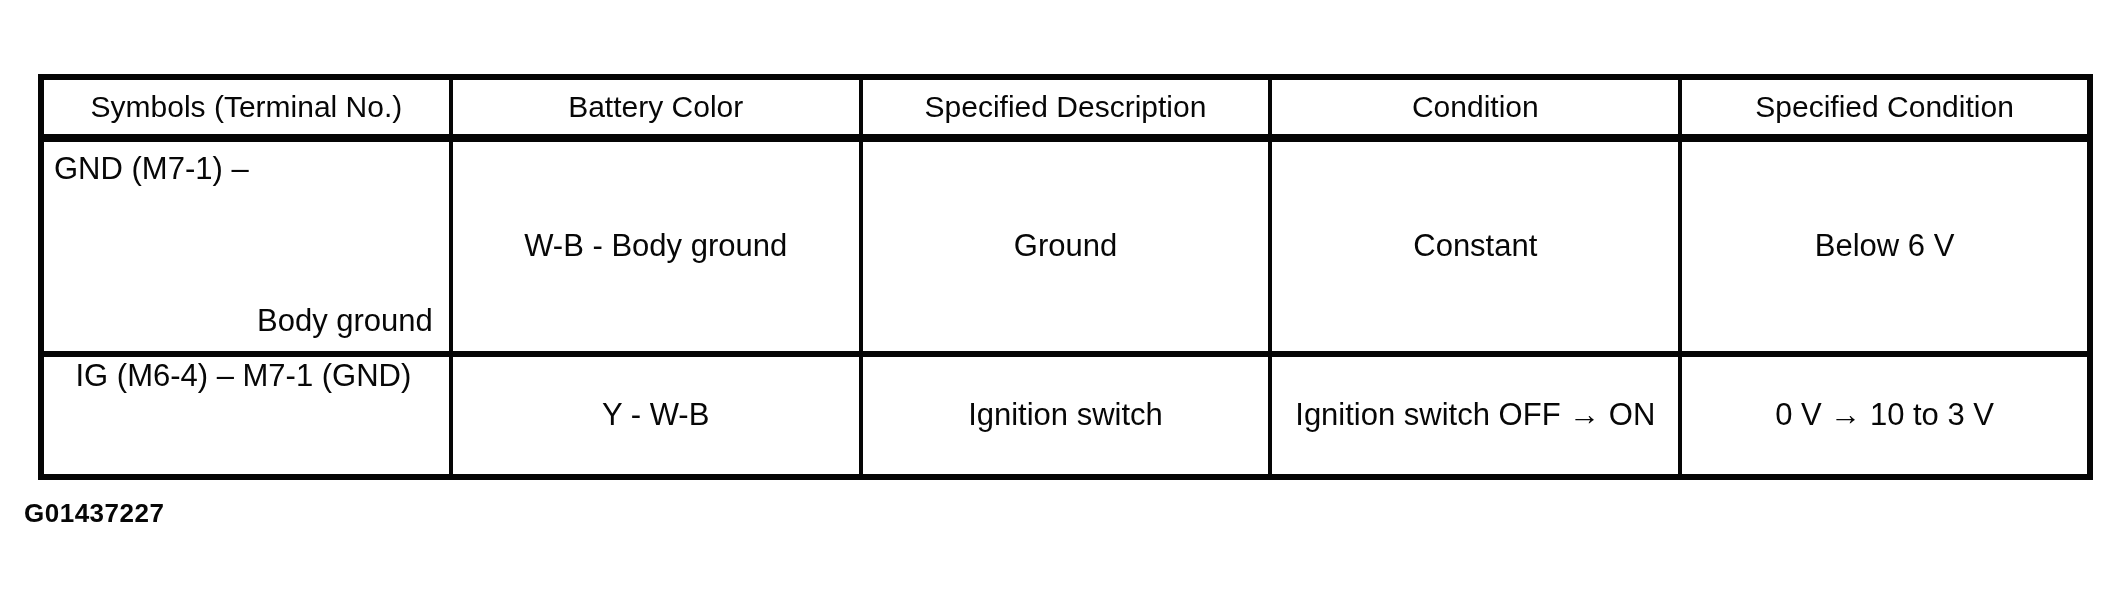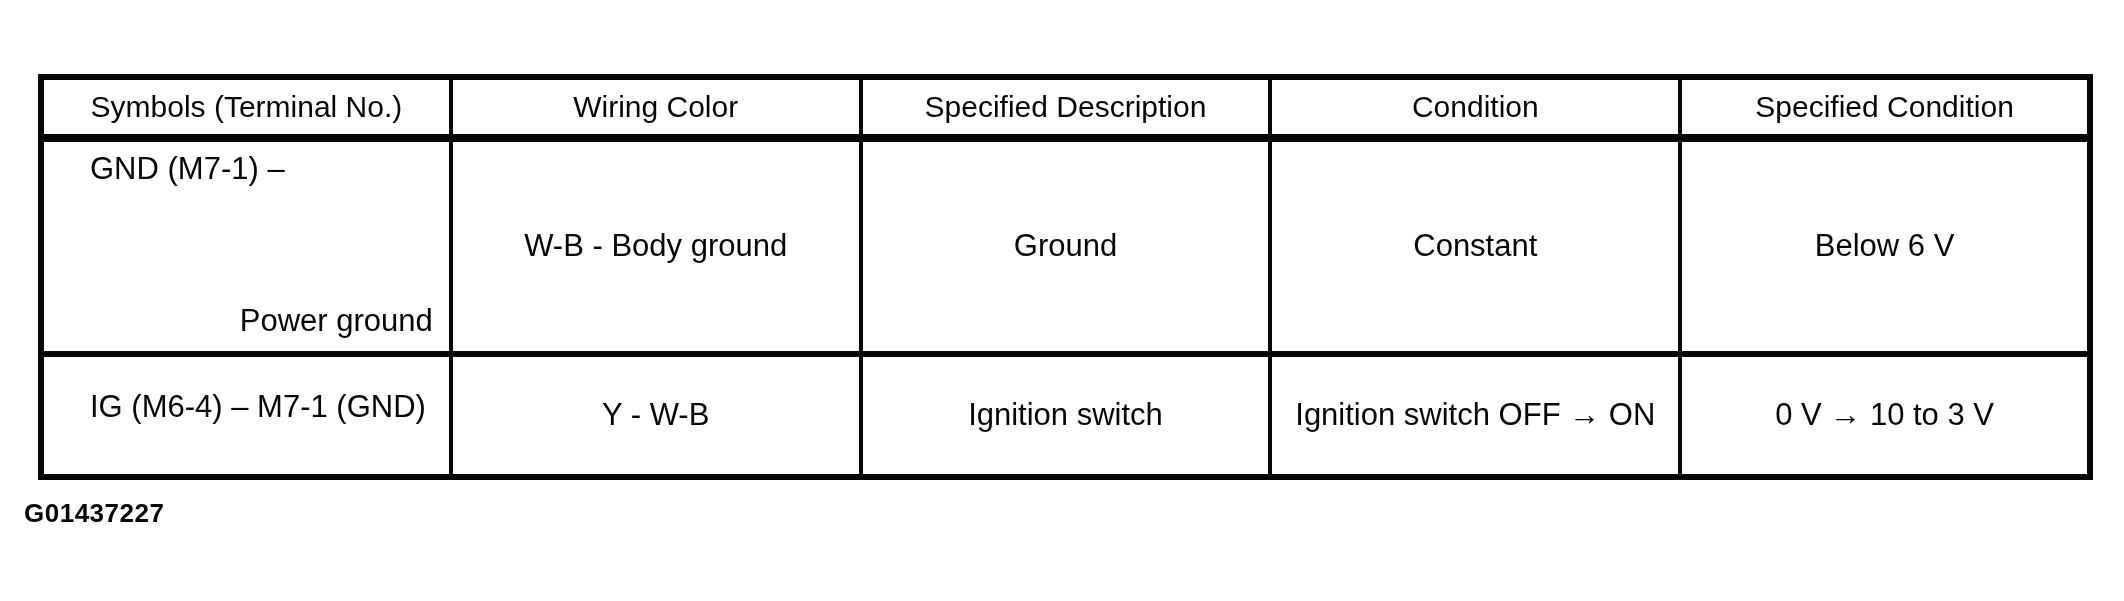--- a/index.html
+++ b/index.html
@@ -49,26 +49,24 @@
     font-weight: 400;
     border-bottom: 8px solid #050505;
   }
   tr.row-0 td { height: 100px; }
   tr.row-1 td { height: 96px; }
   tr.row-2 td { height: 100px; }
   tr.row-3 td { height: 46px; border-top: 6px solid #050505; }
   td.symbol-cell { text-align: left; }
   .symbol-inner {
     display: flex;
-    flex-direction: column;
     justify-content: space-between;
     height: 100%;
     box-sizing: border-box;
     padding: 8px 16px 10px 10px;
-    margin-left: 36px;
   }
   .symbol-inner.single {
     justify-content: center;
     padding: 0 16px 16px 10px;
   }
   .symbol-line1 { align-self: flex-start; }
   .symbol-line2 { align-self: flex-end; }
   .symbol-inner.single .symbol-line1 { align-self: flex-start; }
   .figure-id {
     position: absolute;
@@ -89,32 +87,32 @@
     <colgroup>
       <col>
         <col>
         <col>
         <col>
         <col>
     </colgroup>
     <thead>
       <tr>
         <th>Symbols (Terminal No.)</th>
-        <th>Wiring Color</th>
+        <th>Battery Color</th>
         <th>Specified Description</th>
         <th>Condition</th>
         <th>Specified Condition</th>
       </tr>
     </thead>
     <tbody>
       <tr class="row-0">
         <td class="symbol-cell">
           <div class="symbol-inner">
             <span class="symbol-line1">GND (M7-1) –</span>
-            <span class="symbol-line2">Power ground</span>
+            <span class="symbol-line2">Body ground</span>
           </div>
         </td>
         <td>W-B - Body ground</td>
         <td>Ground</td>
         <td>Constant</td>
         <td>Below 6 V</td>
       </tr>
       <tr class="row-3">
         <td class="symbol-cell">
           <div class="symbol-inner single">

